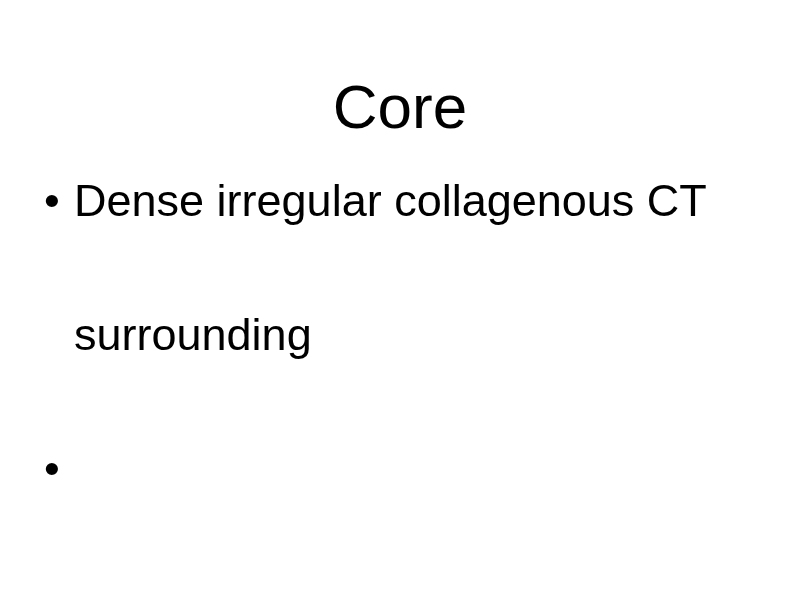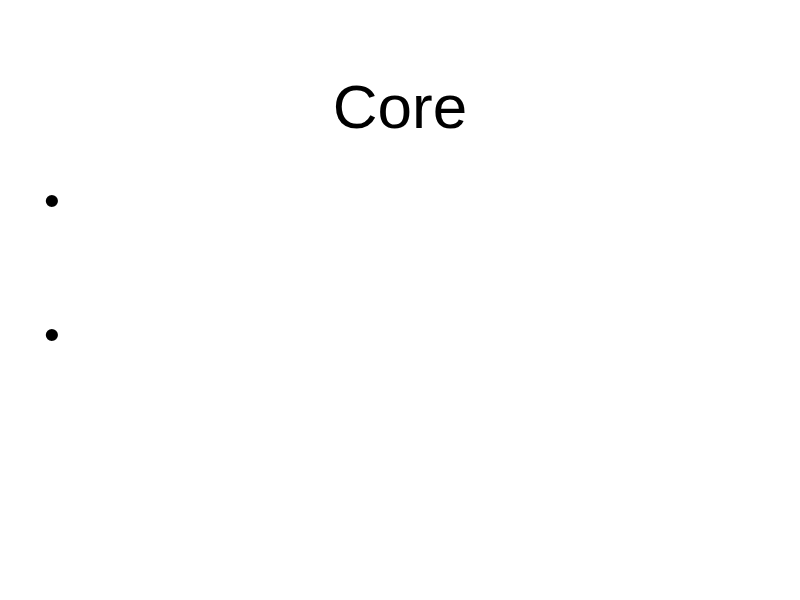--- a/index.html
+++ b/index.html
@@ -87,22 +87,26 @@
 <body>
 
 <div class="slide">
 
   <h1 class="slide-title">Core</h1>
 
   <div class="slide-body">
 
     <div class="body-line bulleted">
       <span class="bullet-marker">•</span>
+      <span class="line-text">Dense irregular collagenous CT</span>
     </div>
 
+    <div class="body-line continuation">
+      <span class="line-text">surrounding</span>
+    </div>
 
     <div class="body-line bulleted">
       <span class="bullet-marker">•</span>
     </div>
 
   </div>
 
 </div>
 
 </body></html>

